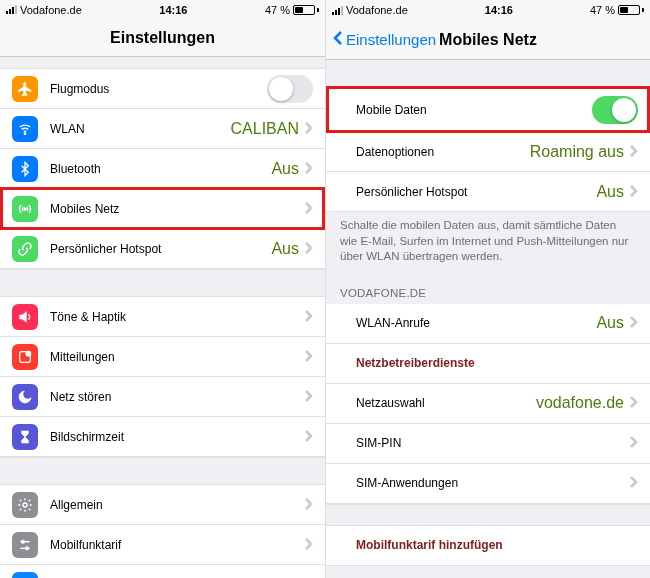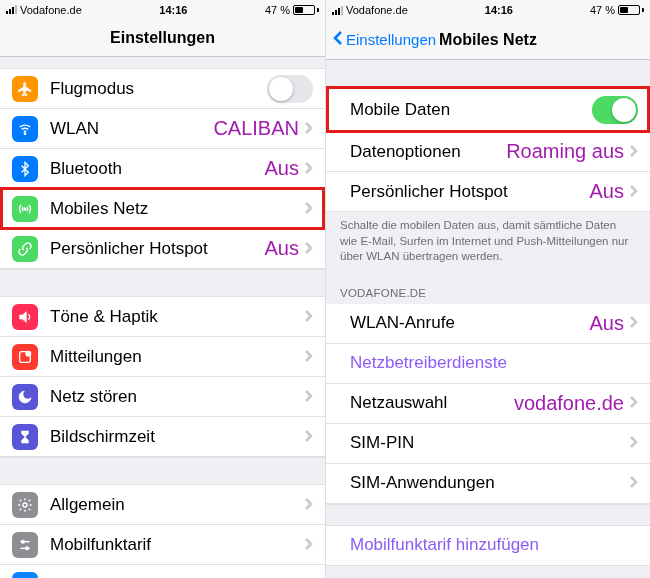--- a/index.html
+++ b/index.html
@@ -41,29 +41,29 @@
     position:absolute; left:6px; display:flex; align-items:center; gap:2px;
     color:#007aff; font-size:15px;
   }
   .chev-left { display:inline-block; }
   .chev-left svg{width:12px;height:16px;stroke:#007aff;stroke-width:2.5;fill:none;}
   .list { background:#fff; }
   .row {
     display:flex; align-items:center; min-height:40px; padding:0 12px 0 12px;
     border-bottom:1px solid #e0e0e2; background:#fff; position:relative;
   }
-  .row.no-icon { padding-left:24px; }
+  .row.no-icon { padding-left:30px; }
   .row .icon {
     width:26px; height:26px; border-radius:6px; margin-right:12px;
     display:flex; align-items:center; justify-content:center; color:#fff; flex:0 0 auto;
     font-size:15px;
   }
   .row .icon svg { width:16px; height:16px; stroke:#fff; }
-  .row-label { flex:1 1 auto; font-size:17px; }
-  .row-detail { color:#a21caf; font-size:20px; margin-right:6px; }
+  .row-label { flex:1 1 auto; font-size:12px; }
+  .row-detail { color:#4d7c0f; font-size:16px; margin-right:6px; }
   .chev { color:#c7c7cc; font-size:16px; }
   .chev svg{width:8px;height:12px;stroke:#c7c7cc;stroke-width:2.5;fill:none;}
   .spacer { height:28px; background:#efeff4; border-bottom:1px solid #e0e0e2; border-top:1px solid #e0e0e2;}
   .spacer:first-child{border-top:none;}
   .footer-note { font-size:11.5px; color:#6d6d72; padding:6px 14px 8px; background:#efeff4; line-height:1.35;}
   .group-header { font-size:11.5px; color:#6d6d72; padding:14px 14px 5px; background:#efeff4; text-transform:uppercase; letter-spacing:.02em;}
   .toggle {
     width:46px; height:28px; border-radius:14px; position:relative; background:#e5e5ea; flex:0 0 auto;
   }
   .toggle.on { background:#4cd964; }
@@ -71,21 +71,21 @@
     position:absolute; top:2px; width:24px; height:24px; border-radius:50%;
     background:#fff; box-shadow:0 1px 3px rgba(0,0,0,.3);
   }
   .toggle.on .knob { right:2px; }
   .toggle.off .knob { left:2px; }
   .highlight-box {
     position:absolute; border:3px solid #e21b1b; pointer-events:none; z-index:5;
   }
   .scrollarea { overflow-y:auto; flex:1 1 auto; }
   .link-row { color:#007aff; }
-  .link-row .row-label{ color:#8b5cf6; }
+  .link-row .row-label{ color:#7f1d1d;font-weight:bold; }
   
   .bg-orange{background:#ff9500}
   .bg-blue{background:#007aff}
   .bg-green{background:#4cd964}
   .bg-red{background:#ff3b30}
   .bg-pink{background:#ff2d55}
   .bg-purple{background:#5856d6}
   .bg-gray{background:#8e8e93}
   .bg-bluealt{background:#0a84ff}
 </style>

